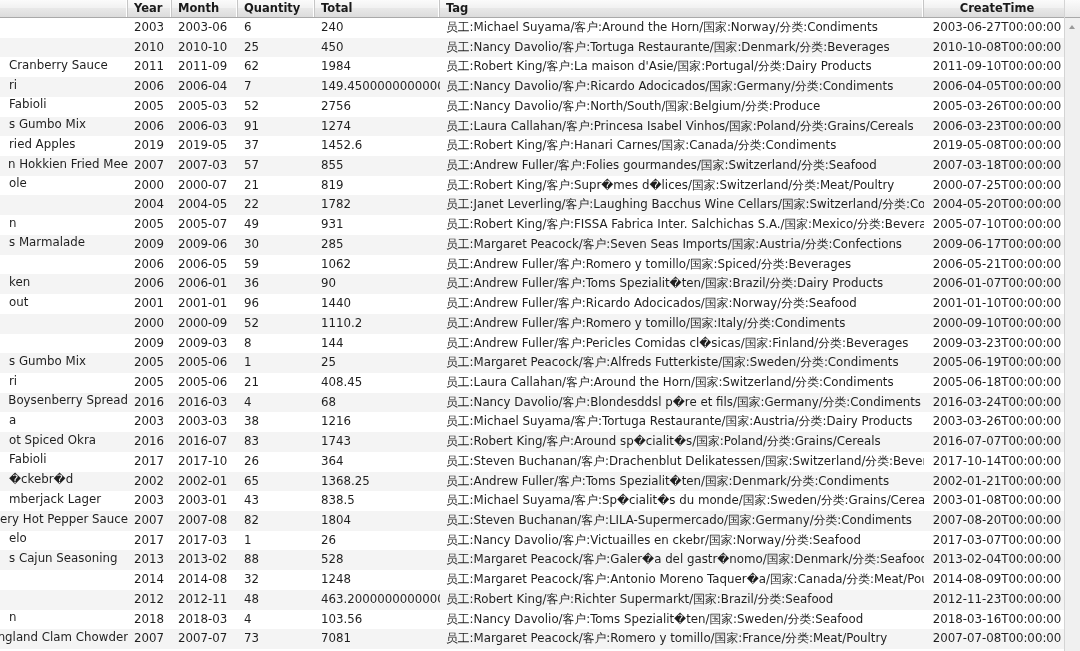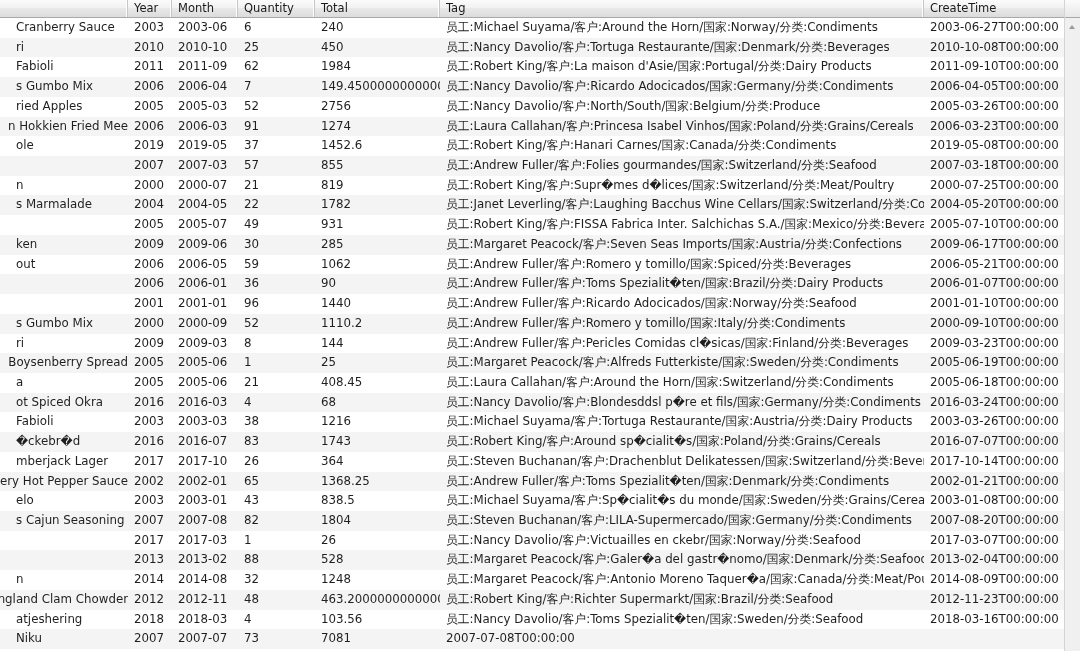--- a/index.html
+++ b/index.html
@@ -27,39 +27,39 @@
     height: 18px;
     background: linear-gradient(to bottom, #fbfbfb 0%, #f1f1f1 48%, #e8e8e8 50%, #dcdcdc 100%);
     border-bottom: 1px solid #a9a9a9;
     display: flex;
     z-index: 5;
   }
   .hcell {
     height: 17px;
     line-height: 17px;
     font-size: 11.5px;
-    font-weight: normal;
+    font-weight: bold;
     color: #1a1a1a;
     padding-left: 6px;
     border-right: 1px solid #c6c6c6;
     box-shadow: inset -1px 0 0 #ffffff;
     overflow: hidden;
     white-space: nowrap;
   }
   .hcell:last-child { border-right: none; box-shadow: none; }
   .hcell.blank { background: transparent; }
 
   
   .c-name  { width: 128px; }
   .c-year  { width: 44px;  }
   .c-month { width: 66px;  }
   .c-qty   { width: 77px;  }
   .c-total { width: 125px; }
   .c-tag   { width: 484px; }
-  .c-time  { width: 140px; }
+  .c-time  { width: 140px; text-align: center; }
 
   
   .grid-body {
     position: absolute;
     top: 18px; left: 0;
     width: 1064px;
     height: 633px;
     overflow: hidden;
   }
   .row {
@@ -72,23 +72,24 @@
     height: 19.72px;
     line-height: 19.5px;
     font-size: 11.8px;
     color: #1f1f1f;
     padding-left: 6px;
     white-space: nowrap;
     overflow: hidden;
   }
   
   .cell.c-name {
-    padding-left: 16px;
+    padding-left: 9px;
     direction: rtl;
     text-align: left;
+    margin-top: 38px;
   }
   .cell.c-name > span { direction: ltr; unicode-bidi: bidi-override; }
 
   
   .vscroll {
     position: absolute;
     top: 0; right: 0;
     width: 16px;
     height: 651px;
     background: #f0f0f0;
@@ -410,20 +411,21 @@
         <div class="cell c-total">103.56</div>
         <div class="cell c-tag">员工:Nancy Davolio/客户:Toms Spezialit�ten/国家:Sweden/分类:Seafood</div>
         <div class="cell c-time">2018-03-16T00:00:00</div>
       </div>
       <div class="row alt">
         <div class="cell c-name"><span>Niku</span></div>
         <div class="cell c-year">2007</div>
         <div class="cell c-month">2007-07</div>
         <div class="cell c-qty">73</div>
         <div class="cell c-total">7081</div>
+        <div class="cell c-tag">员工:Margaret Peacock/客户:Romero y tomillo/国家:France/分类:Meat/Poultry</div>
         <div class="cell c-time">2007-07-08T00:00:00</div>
       </div>
       <div class="row">
         <div class="cell c-name"><span></span></div>
         <div class="cell c-year">2005</div>
         <div class="cell c-month">2005-07</div>
         <div class="cell c-qty">92</div>
         <div class="cell c-total">874</div>
         <div class="cell c-tag">员工:Janet Leverling/客户:Wellington Importadora/国家:Portugal/分类:Seafood</div>
         <div class="cell c-time">2005-07-16T00:00:00</div>

